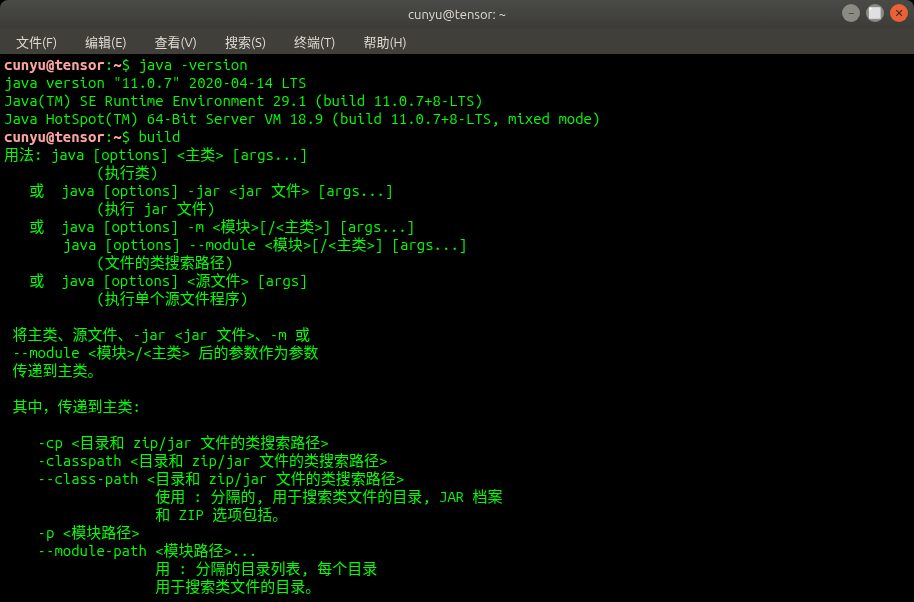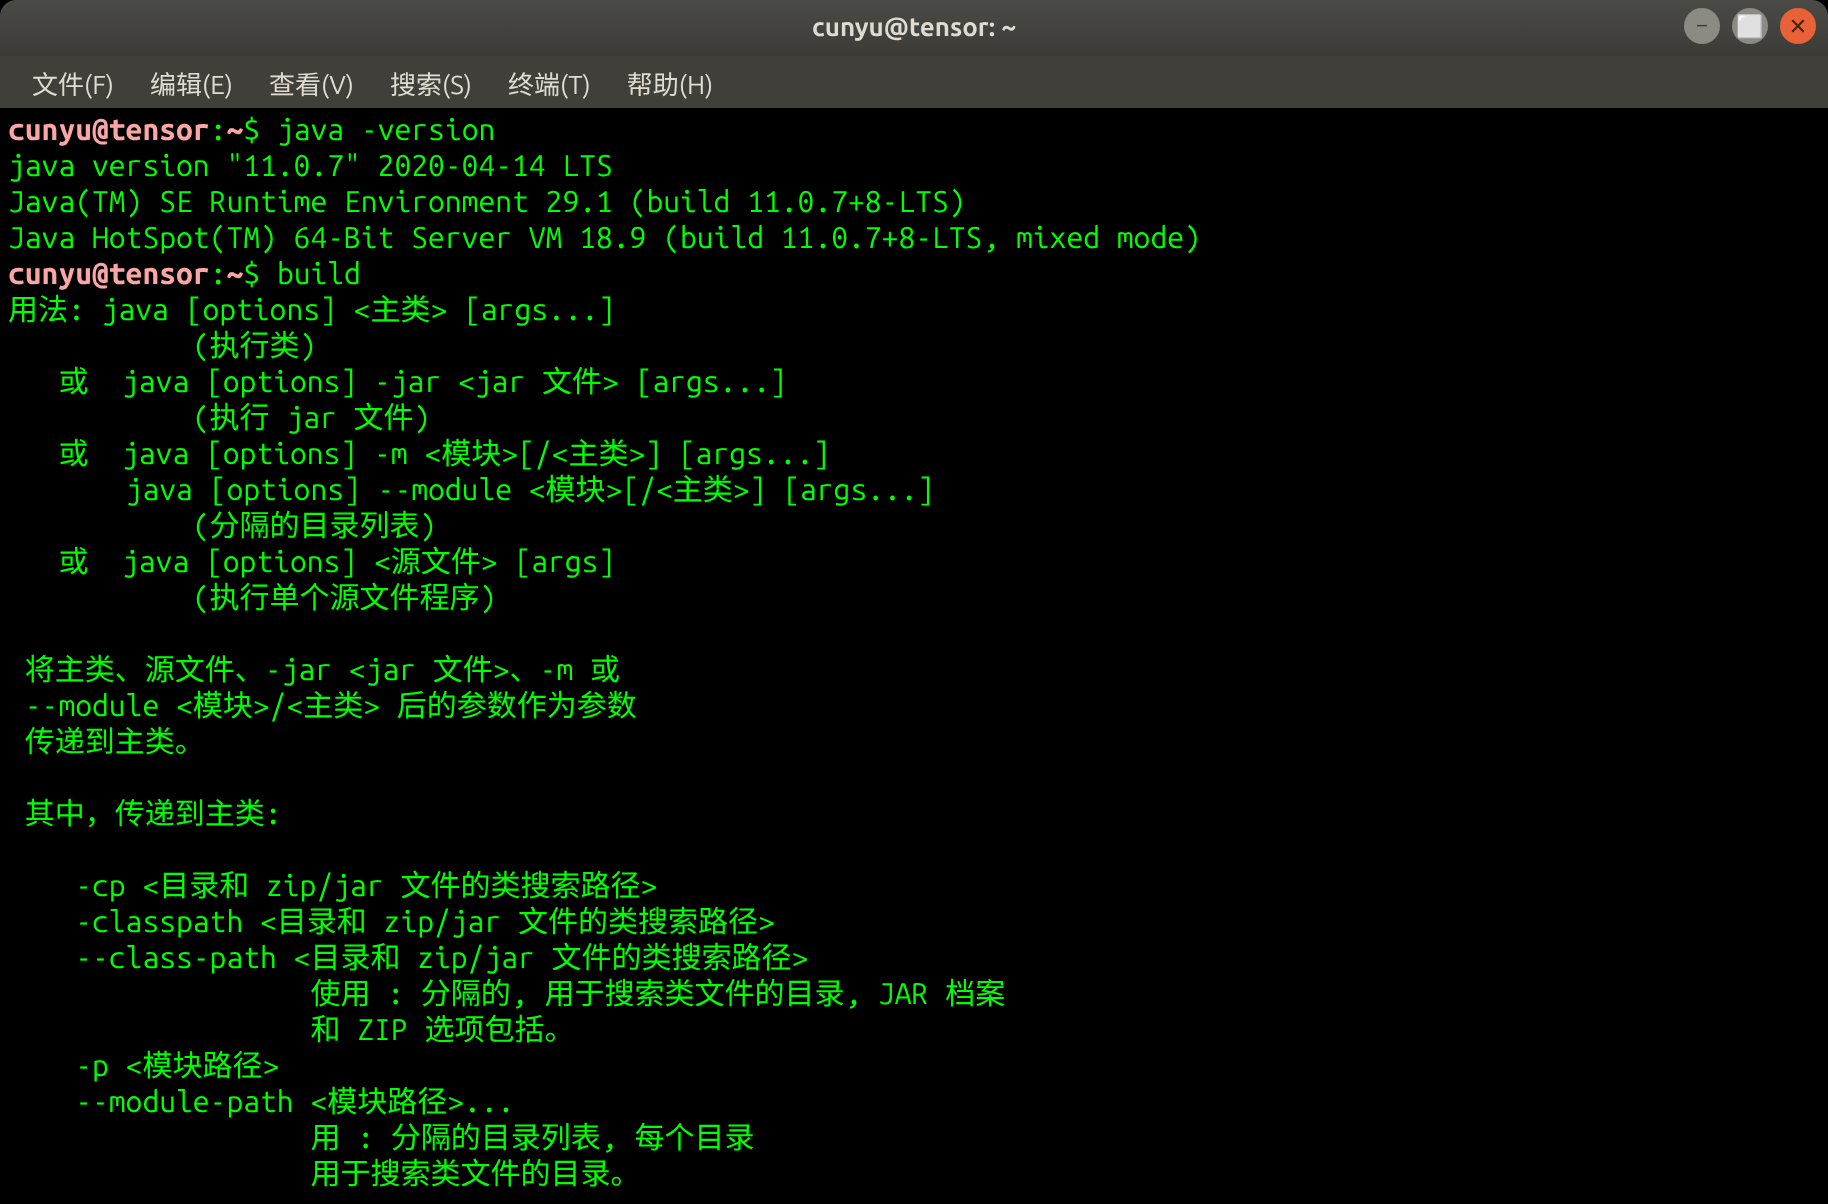--- a/index.html
+++ b/index.html
@@ -16,21 +16,21 @@
   display: flex;
   align-items: center;
   justify-content: center;
   position: relative;
   border-top-left-radius: 8px;
   border-top-right-radius: 8px;
 }
 .titlebar-title {
   color: #dfdbd2;
   font-size: 13px;
-  font-weight: bold;
+  font-weight: normal;
 }
 .window-controls {
   position: absolute;
   right: 6px;
   top: 4px;
   display: flex;
   gap: 6px;
 }
 .wc {
   width: 18px;
@@ -44,21 +44,21 @@
 }
 .wc-min { background: #8b8b83; color: #3a3a36; }
 .wc-max { background: #8b8b83; color: #3a3a36; }
 .wc-close { background: #e96136; color: #4a2010; }
 .menubar {
   height: 26px;
   background: #403f3a;
   display: flex;
   align-items: center;
   padding: 0 8px;
-  gap: 2px;
+  gap: 12px;
 }
 .menu-item {
   color: #dfdbd2;
   font-size: 13px;
   padding: 3px 8px;
   cursor: pointer;
 }
 .terminal {
   background: #000;
   padding: 2px 4px;
@@ -103,21 +103,21 @@
 <span class="g">java version "11.0.7" 2020-04-14 LTS</span>
 <span class="g">Java(TM) SE Runtime Environment 29.1 (build 11.0.7+8-LTS)</span>
 <span class="g">Java HotSpot(TM) 64-Bit Server VM 18.9 (build 11.0.7+8-LTS, mixed mode)</span>
 <span class="gb">cunyu@tensor</span><span class="g">:</span><span class="gb">~</span><span class="g">$ </span><span class="g">build</span>
 <span class="g">用法: java [options] &lt;主类&gt; [args...]</span>
 <span class="g">           (执行类)</span>
 <span class="g">   或  java [options] -jar &lt;jar 文件&gt; [args...]</span>
 <span class="g">           (执行 jar 文件)</span>
 <span class="g">   或  java [options] -m &lt;模块&gt;[/&lt;主类&gt;] [args...]</span>
 <span class="g">       java [options] --module &lt;模块&gt;[/&lt;主类&gt;] [args...]</span>
-<span class="g">           (分隔的目录列表)</span>
+<span class="g">           (文件的类搜索路径)</span>
 <span class="g">   或  java [options] &lt;源文件&gt; [args]</span>
 <span class="g">           (执行单个源文件程序)</span>
 <span class="g"></span>
 <span class="g"> 将主类、源文件、-jar &lt;jar 文件&gt;、-m 或</span>
 <span class="g"> --module &lt;模块&gt;/&lt;主类&gt; 后的参数作为参数</span>
 <span class="g"> 传递到主类。</span>
 <span class="g"></span>
 <span class="g"> 其中，传递到主类:</span>
 <span class="g"></span>
 <span class="g">    -cp &lt;目录和 zip/jar 文件的类搜索路径&gt;</span>

